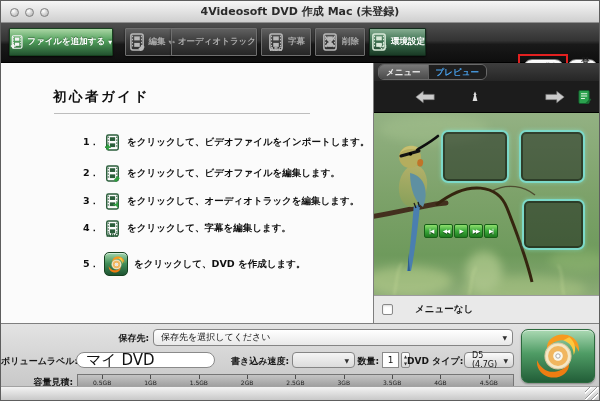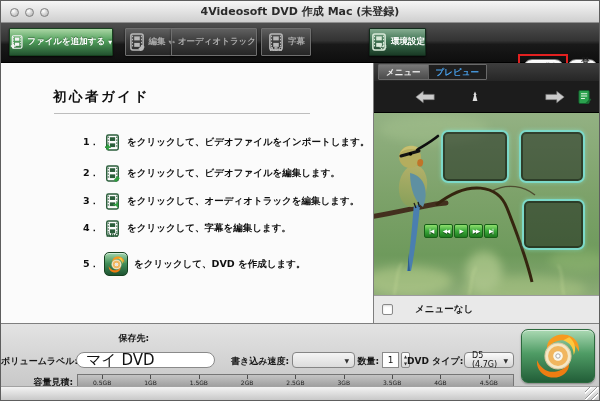--- a/index.html
+++ b/index.html
@@ -65,21 +65,21 @@
     background:linear-gradient(#a3d7ad,#418e57 48%,#1e5432);
     border:1px solid #164220;display:flex;align-items:center;justify-content:center;
     box-shadow:inset 0 1px 0 rgba(255,255,255,.5)}
   .burn-mini svg{width:17px;height:17px}
 
   
   .rpanel{position:absolute;left:372px;top:62px;width:228px;height:260px;
     border-left:1px solid #7e7e7e;background:#e9e9e9}
   .tabbar{position:absolute;top:0;left:0;right:0;height:18px;
     background:linear-gradient(#3e3e3e,#262626);display:flex;align-items:center;padding-left:4px}
-  .tabs{display:flex;border:1px solid #696969;border-radius:1px;overflow:hidden}
+  .tabs{display:flex;border:1px solid #696969;border-radius:6px;overflow:hidden}
   .tab{font-size:8.5px;font-weight:bold;padding:2.5px 7px;line-height:1}
   .tab-menu{background:linear-gradient(#787878,#4b4b4b);color:#f0f0f0;border-right:1px solid #606060}
   .tab-preview{background:#1e1e1e;color:#4aa5f2}
   .navbar{position:absolute;top:18px;left:0;right:0;height:32px;background:#1c1c1c;border-bottom:1px solid #000}
   .nav-arrow{position:absolute;top:9px;width:22px;height:14px}
   .nav-l{left:40px}
   .nav-r{left:170px;transform:scaleX(-1)}
   .nav-glyph{position:absolute;left:97px;top:10px;width:8px;height:11px}
   .nav-doc{position:absolute;left:204px;top:8px;width:14px;height:16px}
   .scene{position:absolute;top:50px;left:0;width:228px;height:182px;overflow:hidden;background:#7aa066}
@@ -227,20 +227,27 @@
           <path d="M11 13 h2.4 l3.2 -2.6 v7 l-3.2 -2.6 H11 Z" fill="currentColor"></path>
       </svg>
       <span class="lbl">オーディオトラック</span>
     </div>
     <div class="tbtn b-sub">
       <svg class="fi fi-tb" viewBox="0 0 20 20">
         <use href="#i-film"></use>
         <text x="10" y="20" text-anchor="middle" font-size="6.2" font-weight="bold" fill="currentColor">ABC</text>
       </svg>
       <span class="lbl">字幕</span>
+    </div>
+    <div class="tbtn b-del">
+      <svg class="fi fi-tb" viewBox="0 0 20 20">
+        <use href="#i-film"></use>
+          <path d="M5 4.5 L15 15.5 M15 4.5 L5 15.5" stroke="currentColor" stroke-width="2"></path>
+      </svg>
+      <span class="lbl">削除</span>
     </div>
     <div class="tbtn teal b-pref">
       <svg class="fi fi-tb fi-pref" viewBox="0 0 20 20">
         <use href="#i-film"></use>
         <circle cx="14.5" cy="15" r="3" fill="none" stroke="currentColor" stroke-width="1.6" stroke-dasharray="1.6 1.1"></circle>
         <circle cx="14.5" cy="15" r="1.1" fill="currentColor"></circle>
       </svg>
       <span class="lbl">環境設定</span>
     </div>
 
@@ -393,20 +400,24 @@
     </div>
 
     <div class="nomenu">
       <span class="cb"></span>
       <span class="lbl">メニューなし</span>
     </div>
   </div>
 
   <div class="bottom">
     <span class="blbl dest-lbl">保存先:</span>
+    <div class="dd dest-dd">
+      <span>保存先を選択してください</span>
+      <span class="arrow">▼</span>
+    </div>
 
     <span class="blbl vol-lbl">ボリュームラベル:</span>
     <div class="vol-input">
       <span>マイ DVD</span>
     </div>
 
     <span class="blbl speed-lbl">書き込み速度:</span>
     <div class="dd speed-dd">
       <span class="arrow">▼</span>
     </div>

